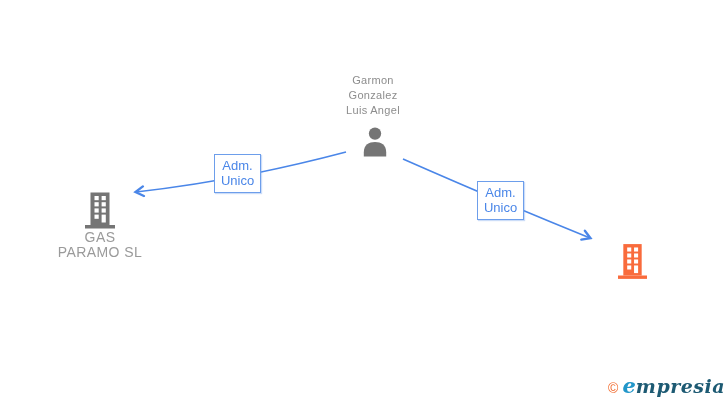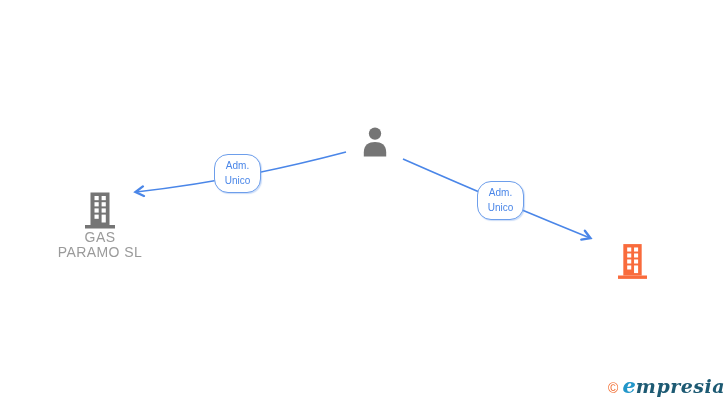--- a/index.html
+++ b/index.html
@@ -23,23 +23,23 @@
   }
   .edges{position:absolute;left:0;top:0;width:728px;height:400px;pointer-events:none;}
   .person-name{
     position:absolute;left:313px;top:73px;width:120px;text-align:center;
     font-size:11px;line-height:15px;color:var(--name-text-gray);letter-spacing:.3px;
   }
   .person-name span{display:block;}
   .person-icon{position:absolute;left:361px;top:126px;width:28px;height:31px;cursor:pointer;}
   .edge-label{
     position:absolute;width:45px;padding:3px 0 4px 0;background:#ffffff;
-    border:1px solid var(--label-border-blue);border-radius:14px;
+    border:1px solid var(--label-border-blue);border-radius:0;
     box-shadow:1px 1px 1px rgba(109,158,235,.35);
-    color:var(--label-text-blue);font-size:10px;line-height:15px;text-align:center;
+    color:var(--label-text-blue);font-size:13px;line-height:15px;text-align:center;
   }
   .edge-label span{display:block;}
   #edge-label-1{left:214px;top:154px;}
   #edge-label-2{left:477px;top:181px;}
   .building-icon{position:absolute;cursor:pointer;}
   #building-left{left:85px;top:191px;width:30px;height:38px;}
   #building-right{left:618px;top:242px;width:29px;height:38px;}
   .company-name{
     position:absolute;width:130px;text-align:center;font-size:14px;line-height:15px;cursor:pointer;
   }
@@ -62,20 +62,25 @@
   <svg class="edges" viewBox="0 0 728 400">
     <defs>
       <marker id="arrowhead" viewBox="0 0 12 12" refX="9.5" refY="6" markerWidth="8" markerHeight="8" orient="auto">
         <path d="M2.5,1.5 L10,6 L2.5,10.5" fill="none" style="stroke:var(--edge-blue)" stroke-width="2.2" stroke-linecap="round" stroke-linejoin="miter"></path>
       </marker>
     </defs>
     <path d="M 346 152 Q 236 181 136 192" fill="none" style="stroke:var(--edge-blue)" stroke-width="1.6" marker-end="url(#arrowhead)"></path>
     <path d="M 403 159 Q 503 203 590 238" fill="none" style="stroke:var(--edge-blue)" stroke-width="1.6" marker-end="url(#arrowhead)"></path>
   </svg>
 
+  <div class="person-name">
+    <span>Garmon</span>
+    <span>Gonzalez</span>
+    <span>Luis Angel</span>
+  </div>
   <svg class="person-icon" viewBox="0 0 30 32">
     <circle cx="15" cy="7.5" r="6.6" style="fill:var(--person-gray)"></circle>
     <path d="M3,32 L3,27.5 C3,19.5 8.5,16.5 15,16.5 C21.5,16.5 27,19.5 27,27.5 L27,32 Z" style="fill:var(--person-gray)"></path>
   </svg>
 
   <div class="edge-label" id="edge-label-1">
     <span>Adm.</span>
     <span>Unico</span>
   </div>
   <div class="edge-label" id="edge-label-2">

